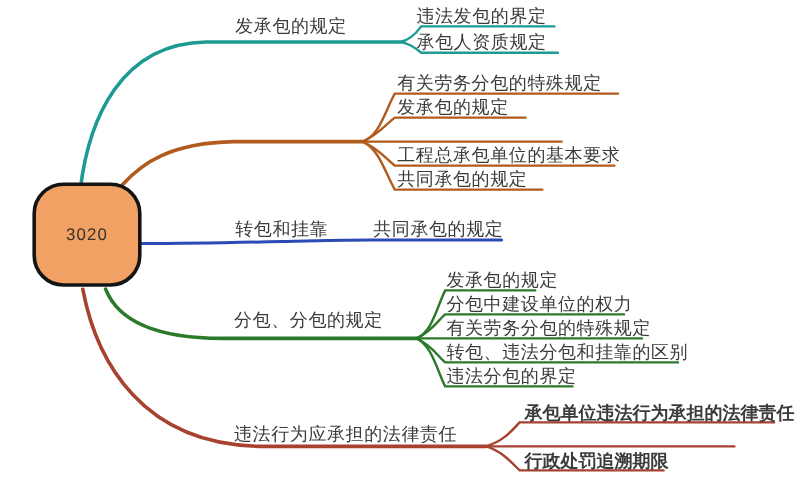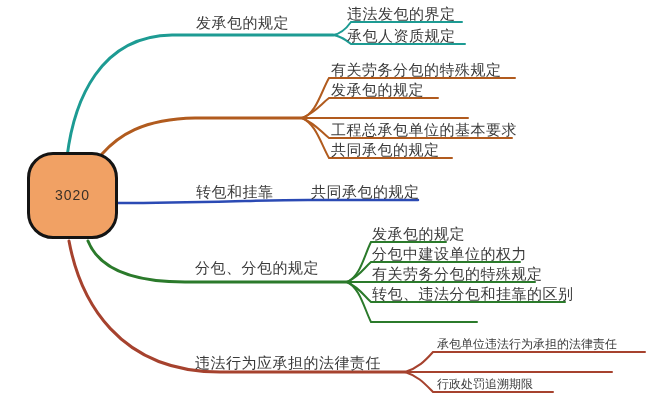--- a/index.html
+++ b/index.html
@@ -6,21 +6,21 @@
   #stage{
     position:relative;width:662px;height:402px;background:#ffffff;
     font-family:"Liberation Sans","DejaVu Sans",sans-serif;
     overflow:hidden;
   }
   #wires{position:absolute;left:0;top:0;width:662px;height:402px;}
   .lbl{
     position:absolute;color:#3b3b3b;font-size:15px;line-height:16px;
     white-space:nowrap;letter-spacing:0.5px;
   }
-  .lbl.small{font-size:12px;line-height:15px;letter-spacing:0px;}
+  .lbl.small{font-size:15px;line-height:15px;letter-spacing:0px;font-weight:bold;}
   .root-node{
     position:absolute;left:27px;top:152px;width:91px;height:87px;
     box-sizing:border-box;border:3px solid #141414;border-radius:26px;
     background:#f1a164;
     display:flex;flex-direction:column;align-items:center;justify-content:center;
     color:#3a3128;font-size:14px;line-height:19px;text-align:center;
     letter-spacing:1px;
   }
 </style>
 </head>
@@ -80,18 +80,19 @@
   <div class="lbl" style="left:331px;top:142px">共同承包的规定</div>
 
   <div class="lbl" style="left:196px;top:184px">转包和挂靠</div>
   <div class="lbl" style="left:311px;top:184px">共同承包的规定</div>
 
   <div class="lbl" style="left:195px;top:260px">分包、分包的规定</div>
   <div class="lbl" style="left:372px;top:226px">发承包的规定</div>
   <div class="lbl" style="left:372px;top:246px">分包中建设单位的权力</div>
   <div class="lbl" style="left:372px;top:266px">有关劳务分包的特殊规定</div>
   <div class="lbl" style="left:372px;top:286px">转包、违法分包和挂靠的区别</div>
+  <div class="lbl" style="left:372px;top:306px">违法分包的界定</div>
 
   <div class="lbl" style="left:195px;top:355px">违法行为应承担的法律责任</div>
   <div class="lbl small" style="left:437px;top:337px">承包单位违法行为承担的法律责任</div>
   <div class="lbl small" style="left:437px;top:377px">行政处罚追溯期限</div>
 
 </div>
 
 </body></html>

